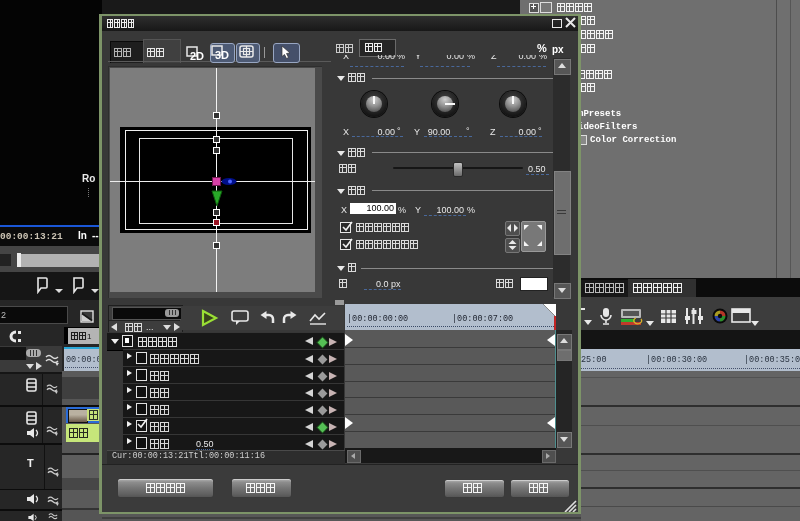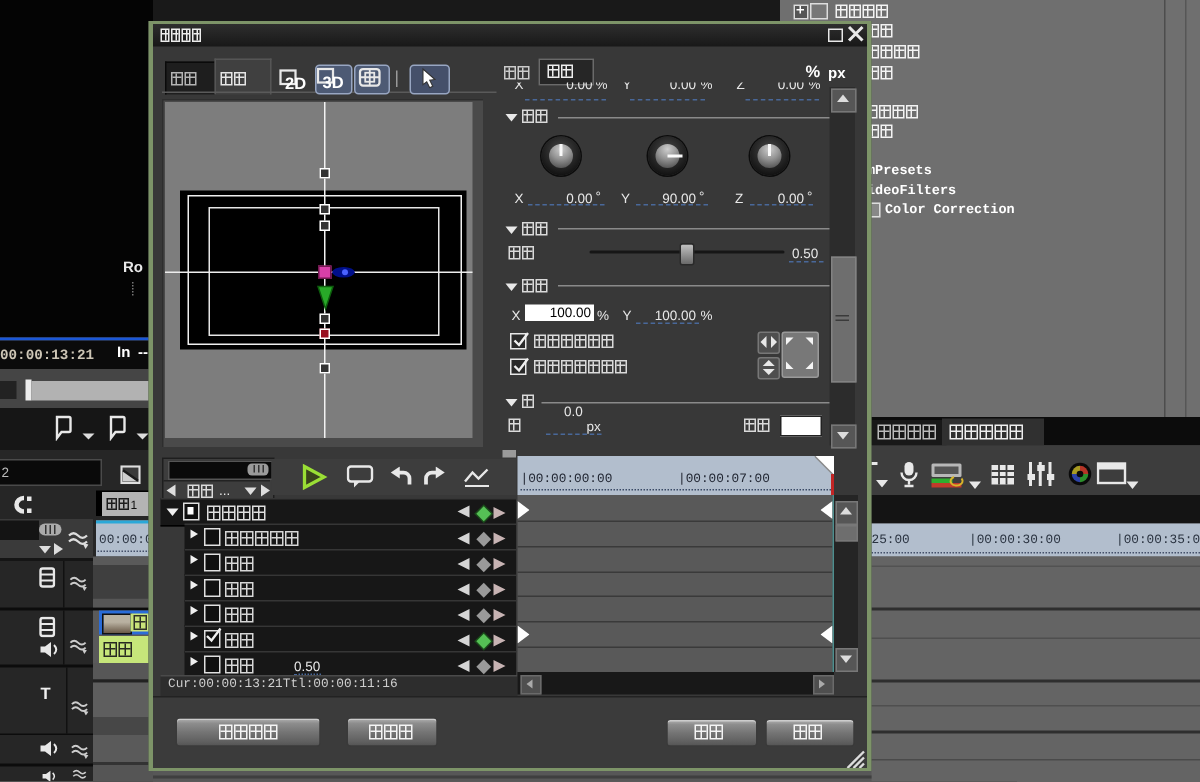--- a/index.html
+++ b/index.html
@@ -338,21 +338,21 @@
 <div class="kin" style="left:437px;top:96px;"></div>
 <div class="kin" style="left:505px;top:96px;"></div>
 <div class="a" style="left:373px;top:96px;width:2px;height:8px;background:#fafafa;"></div>
 <div class="a" style="left:445px;top:103px;width:10px;height:2px;background:#fafafa;"></div>
 <div class="a" style="left:512px;top:96px;width:2px;height:8px;background:#fafafa;"></div>
 <div class="a" style="left:343px;top:127px;color:#e8e8e8;font-size:9px;">X</div>
 <div class="a" style="left:345px;top:127px;width:50px;text-align:right;color:#e8e8e8;font-size:9px;">0.00</div>
 <div class="a" style="left:397px;top:126px;color:#e8e8e8;font-size:9px;">°</div>
 <div class="a" style="left:352px;top:136px;width:51px;border-top:1px dashed #49689a;"></div>
 <div class="a" style="left:414px;top:127px;color:#e8e8e8;font-size:9px;">Y</div>
-<div class="a" style="left:414px;top:127px;width:50px;text-align:right;color:#e8e8e8;font-size:9px;">90.00</div>
+<div class="a" style="left:414px;top:127px;width:50px;text-align:center;color:#e8e8e8;font-size:9px;">90.00</div>
 <div class="a" style="left:466px;top:126px;color:#e8e8e8;font-size:9px;">°</div>
 <div class="a" style="left:424px;top:136px;width:48px;border-top:1px dashed #49689a;"></div>
 <div class="a" style="left:490px;top:127px;color:#e8e8e8;font-size:9px;">Z</div>
 <div class="a" style="left:486px;top:127px;width:50px;text-align:right;color:#e8e8e8;font-size:9px;">0.00</div>
 <div class="a" style="left:538px;top:126px;color:#e8e8e8;font-size:9px;">°</div>
 <div class="a" style="left:500px;top:136px;width:42px;border-top:1px dashed #49689a;"></div>
 
 <div class="a td" style="left:337px;top:151px;color:#e8e8e8;"></div>
 <div class="a" style="left:348px;top:148px;color:#e8e8e8;font-size:9px;"><i></i><i></i></div>
 <div class="a" style="left:372px;top:152px;width:185px;height:1px;background:#8a8a8a;"></div>
@@ -399,21 +399,21 @@
       <path d="M1 6 L1 1 L6 1 z" fill="#f5f5f5"></path>
       <path d="M19 6 L19 1 L14 1 z" fill="#f5f5f5"></path>
       <path d="M1 17 L1 22 L6 22 z" fill="#f5f5f5"></path>
       <path d="M19 17 L19 22 L14 22 z" fill="#f5f5f5"></path>
     </svg>
 
 <div class="a td" style="left:337px;top:266px;color:#e8e8e8;"></div>
 <div class="a" style="left:348px;top:263px;color:#e8e8e8;font-size:9px;"><i></i></div>
 <div class="a" style="left:361px;top:268px;width:196px;height:1px;background:#8a8a8a;"></div>
 <div class="a" style="left:339px;top:279px;color:#e8e8e8;font-size:9px;"><i></i></div>
-<div class="a" style="left:376px;top:269px;color:#e8e8e8;font-size:9px;">0.0</div>
+<div class="a" style="left:376px;top:279px;color:#e8e8e8;font-size:9px;">0.0</div>
 <div class="a" style="left:391px;top:279px;color:#e8e8e8;font-size:9px;">px</div>
 <div class="a" style="left:364px;top:289px;width:37px;border-top:1px dashed #49689a;"></div>
 <div class="a" style="left:496px;top:279px;color:#e8e8e8;font-size:9px;"><i></i><i></i></div>
 <div class="a" style="left:520px;top:277px;width:26px;height:12px;background:#fff;border:1px solid #222;"></div>
 
 <div class="a" style="left:553px;top:58px;width:17px;height:239px;background:#2c2c2c;"></div>
 <div class="a" style="left:554px;top:59px;width:15px;height:14px;background:#565656;border:1px solid #777;"></div>
 <div class="a tu" style="left:558px;top:63px;color:#ddd;"></div>
 <div class="a" style="left:554px;top:171px;width:15px;height:82px;background:#6e6e6e;border:1px solid #828282;"></div>
 <div class="a" style="left:557px;top:210px;width:9px;height:1px;background:#3a3a3a;"></div>

